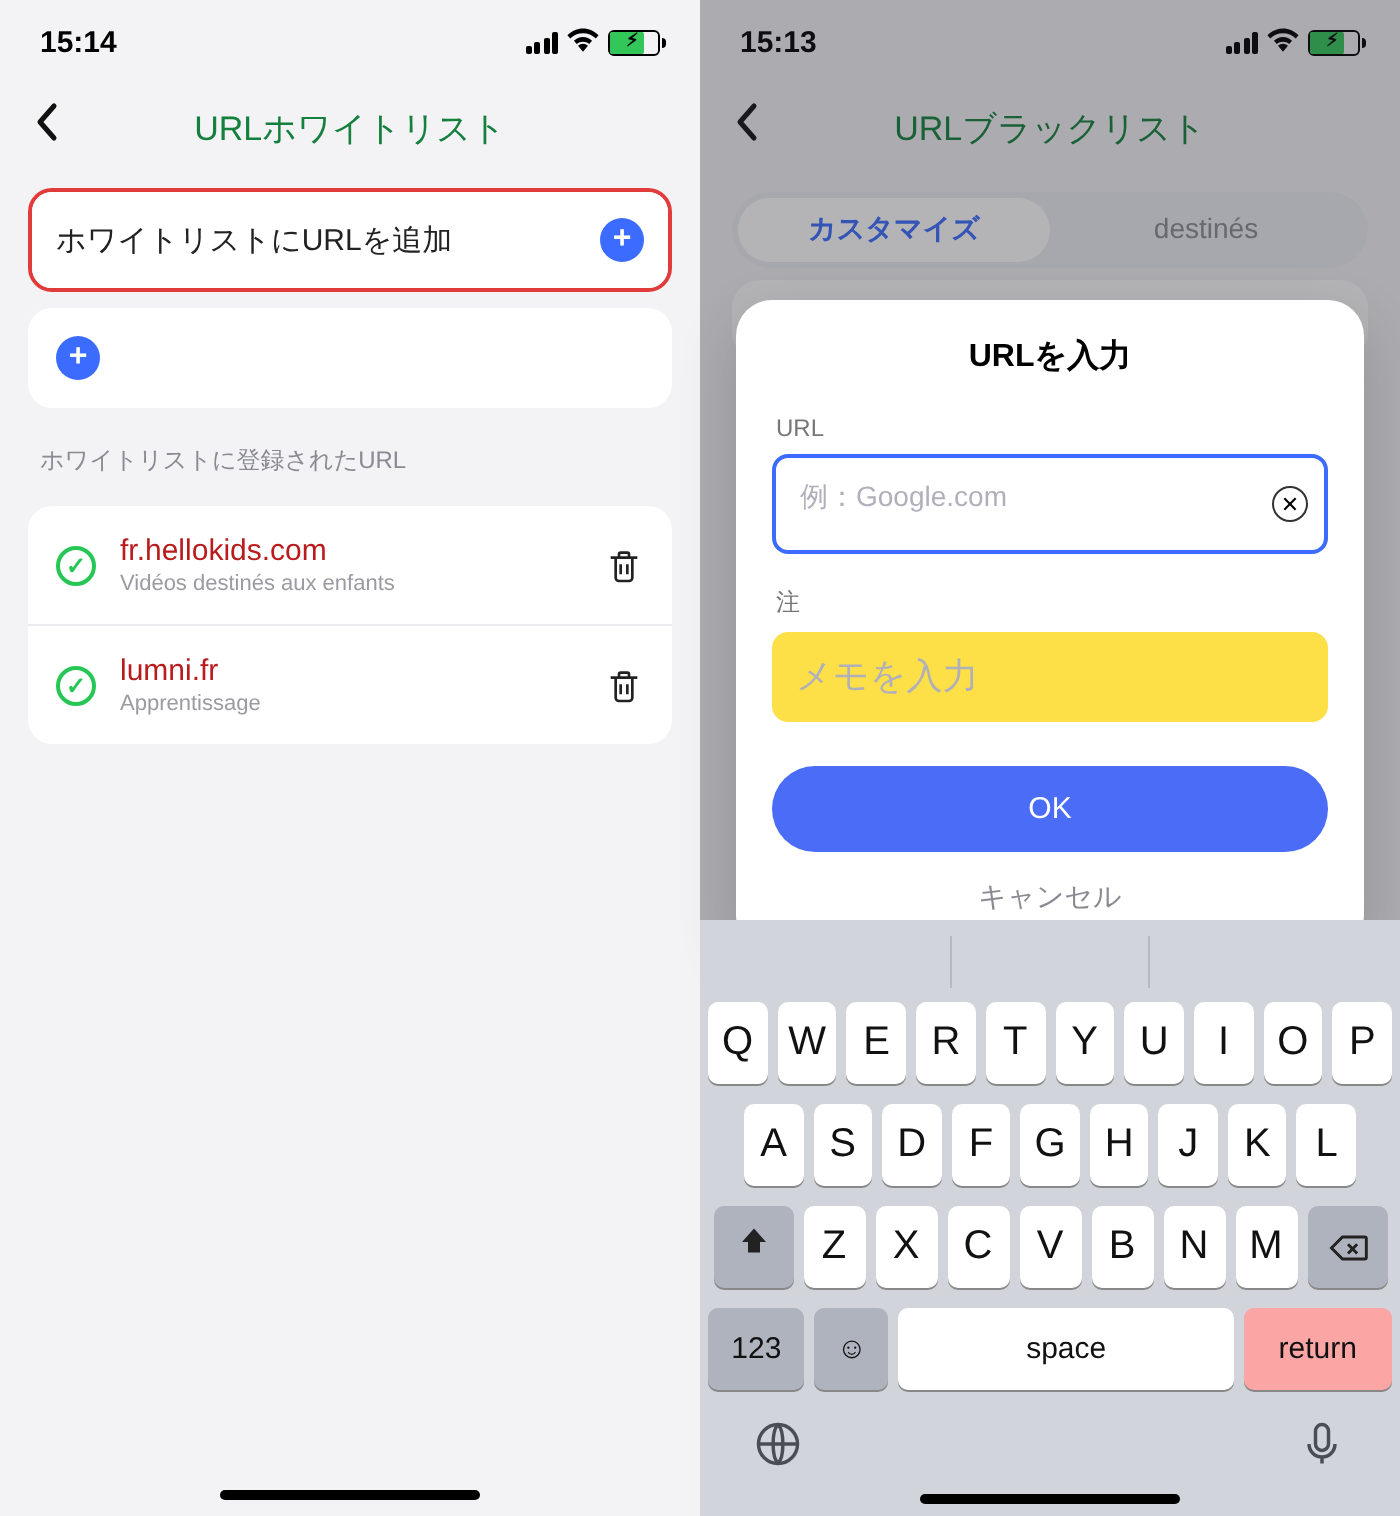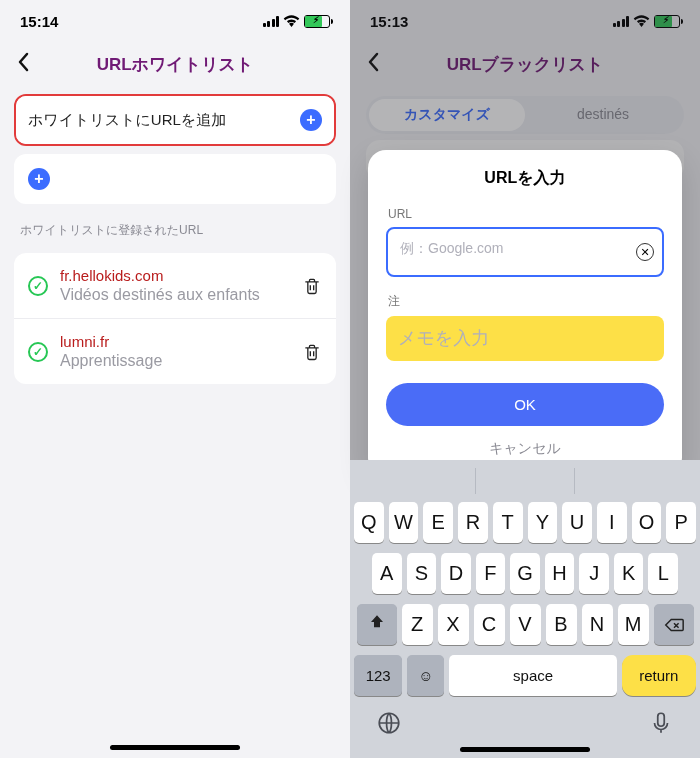--- a/index.html
+++ b/index.html
@@ -14,39 +14,39 @@
   .sig { display:inline-flex; align-items:flex-end; gap:1.5px; height:11px;}
   .sig span{ width:3px; background:#000; border-radius:1px;}
   .sig span:nth-child(1){height:4px} .sig span:nth-child(2){height:6px} .sig span:nth-child(3){height:8px} .sig span:nth-child(4){height:11px}
   .wifi { font-size:15px; line-height:1;}
   .bat { width:26px; height:13px; border:1.5px solid #000; border-radius:3px; position:relative; display:inline-flex; align-items:center;}
   .bat::after{content:"";position:absolute;right:-4px;top:3px;width:2.5px;height:5px;background:#000;border-radius:0 2px 2px 0;}
   .bat i{ display:block; width:70%; height:100%; background:#33c759; border-radius:1px;}
   .bolt{position:absolute; font-size:9px; left:8px; top:-1px;color:#000}
 
   
-  .nav { height:44px; display:flex; align-items:center; justify-content:center; position:relative; font-size:17px; font-weight:700; color:#701a75;}
+  .nav { height:44px; display:flex; align-items:center; justify-content:center; position:relative; font-size:17px; font-weight:400; color:#15803d;}
   .nav .back{ position:absolute; left:16px; font-size:24px; font-weight:400; color:#111;}
 
   
   .card { background:#fff; border-radius:12px; margin:8px 14px 0; overflow:hidden;}
   .row{ display:flex; align-items:center; justify-content:space-between; padding:14px 14px; border-bottom:1px solid #ececf0;}
   .card .row:last-child{ border-bottom:none;}
   .row .lab{ font-size:15px; color:#222;}
   .plus{ width:22px;height:22px;border-radius:50%; background:#3b6cff; color:#fff; display:flex;align-items:center;justify-content:center; font-size:16px; font-weight:700;}
   .hl{ border:2.5px solid #e23b3b; margin:8px 14px 0; border-radius:12px;}
   .hl .row{ border-bottom:none; padding:13px 12px;}
   .sect{ font-size:12px; color:#8a8a93; margin:18px 20px 6px;}
 
   .irow{ display:flex; align-items:center; padding:14px 14px; border-bottom:1px solid #ececf0;}
   .card .irow:last-child{border-bottom:none;}
   .chk{ width:20px;height:20px;border-radius:50%;border:2px solid #27c755; display:flex;align-items:center;justify-content:center;color:#27c755;font-size:12px;font-weight:900; flex:none;}
   .itxt{ flex:1; margin:0 12px;}
   .itxt .t1{ font-size:15px; color:#b91c1c; font-weight:500;}
-  .itxt .t2{ font-size:16px; color:#9a9aa2; margin-top:2px;}
+  .itxt .t2{ font-size:11px; color:#9a9aa2; margin-top:2px;}
   .trash{ width:20px; height:22px; color:#222; flex:none;}
   .trash svg{ width:100%;height:100%; stroke:#222; fill:none; stroke-width:1.6;}
 
   
   .homebar{ position:absolute; bottom:8px; left:50%; transform:translateX(-50%); width:130px; height:5px; background:#000; border-radius:3px;}
 
   
   .right .grayout{ position:absolute; inset:0; background:rgba(40,40,45,0.35); top:0;}
   .seg { display:flex; background:#ecedf2; border-radius:20px; margin:10px 16px 0; padding:3px; font-size:14px;}
   .seg div{ flex:1; text-align:center; padding:7px 0; border-radius:18px; color:#8a8a93;}
@@ -72,21 +72,21 @@
   .key{ background:#fff; border-radius:5px; box-shadow:0 1px 0 #888; flex:1; text-align:center; padding:9px 0; font-size:20px; color:#111; max-width:31px;}
   .krow2{ padding:0 22px;}
   .key.fn{ background:#aeb3bd; max-width:40px; flex:1.3; color:#222;}
   .key.fn svg{width:18px;height:18px;margin:auto;display:block;}
   .key.bks{ background:#aeb3bd; max-width:40px; flex:1.3; display:flex;align-items:center;justify-content:center;}
   .bottomrow{ display:flex; gap:5px; padding:0 4px; margin-bottom:8px;}
   .bottomrow .key{ max-width:none; font-size:15px; padding:12px 0;}
   .bottomrow .num{flex:1.3; background:#aeb3bd;}
   .bottomrow .emj{flex:1; background:#aeb3bd;}
   .bottomrow .spc{flex:4.5;}
-  .bottomrow .ret{flex:2; background:#fde047;border-radius:11px;}
+  .bottomrow .ret{flex:2; background:#fca5a5;}
   .kbfoot{ display:flex; justify-content:space-between; padding:6px 26px 18px;}
   .kbfoot div{ color:#4a4d55;}
   .kbfoot svg{width:26px;height:26px;stroke:#4a4d55;fill:none;stroke-width:1.6;}
   .homebar2{ position:absolute; bottom:6px; left:50%; transform:translateX(-50%); width:130px; height:5px; background:#000; border-radius:3px; z-index:7;}
 
   .peek{ position:absolute; left:16px; right:16px; top:140px; height:40px; background:#fff; border-radius:14px;}
 </style>
 </head>
 <body>
 

